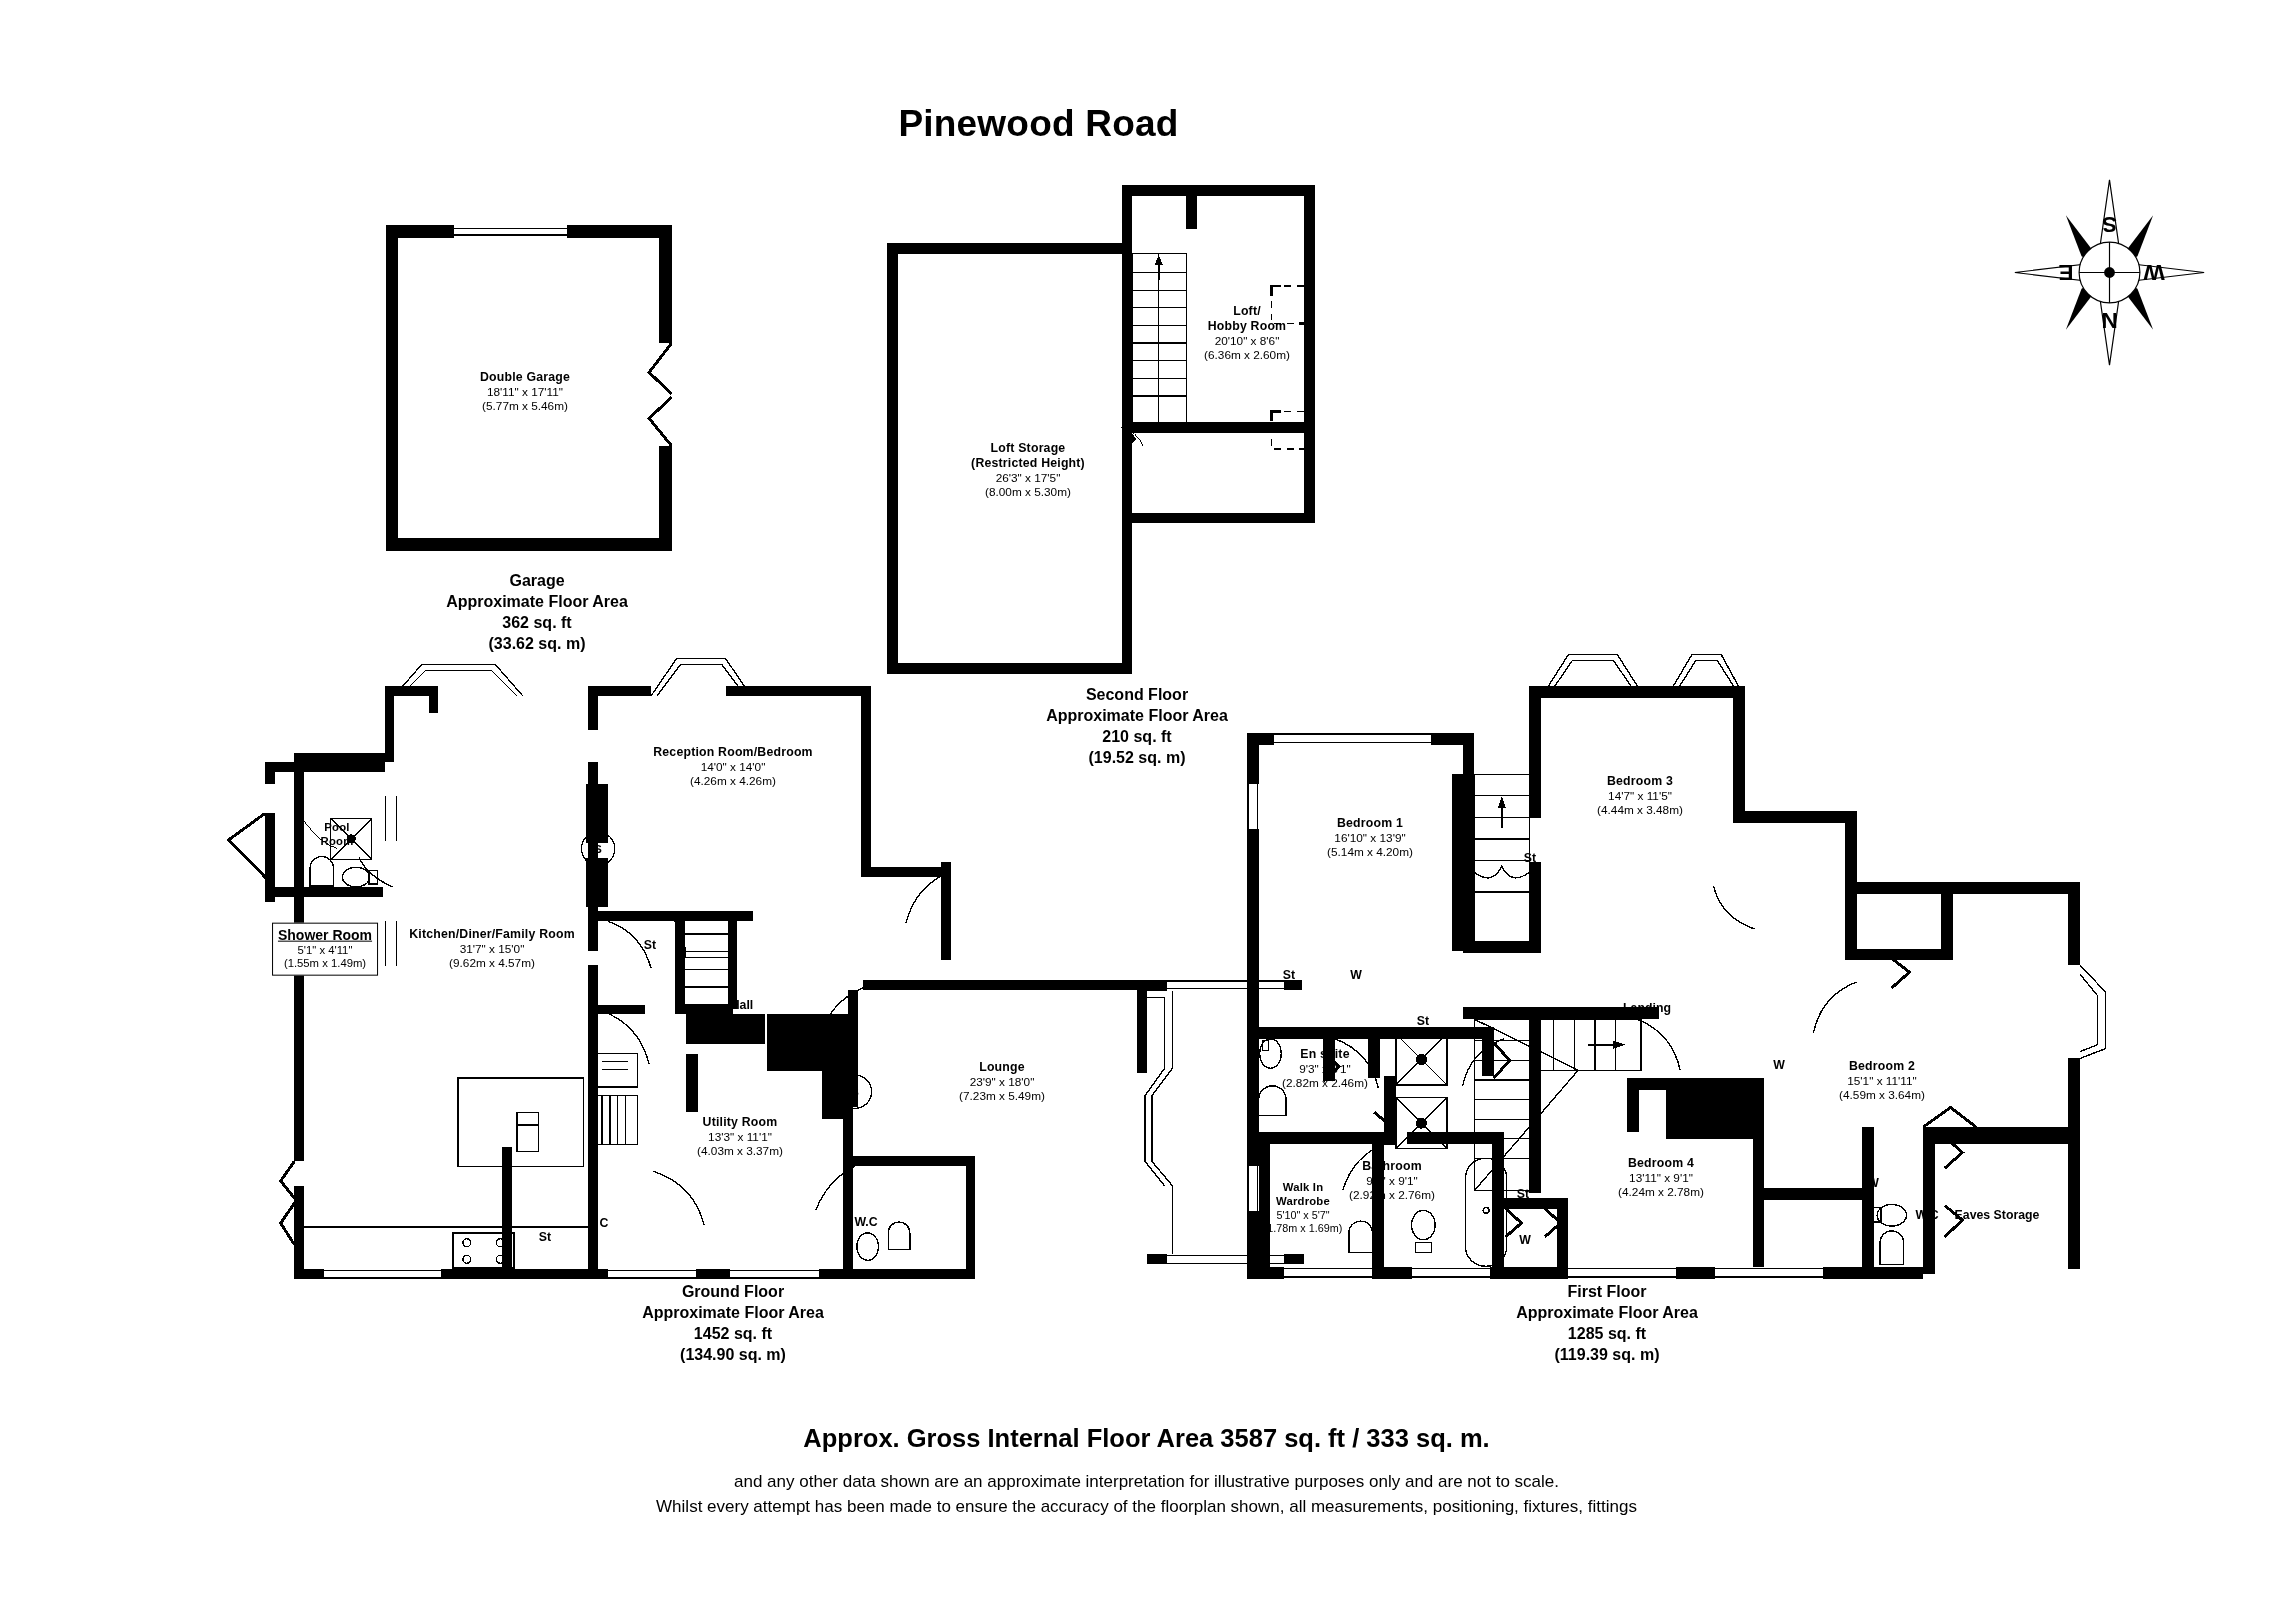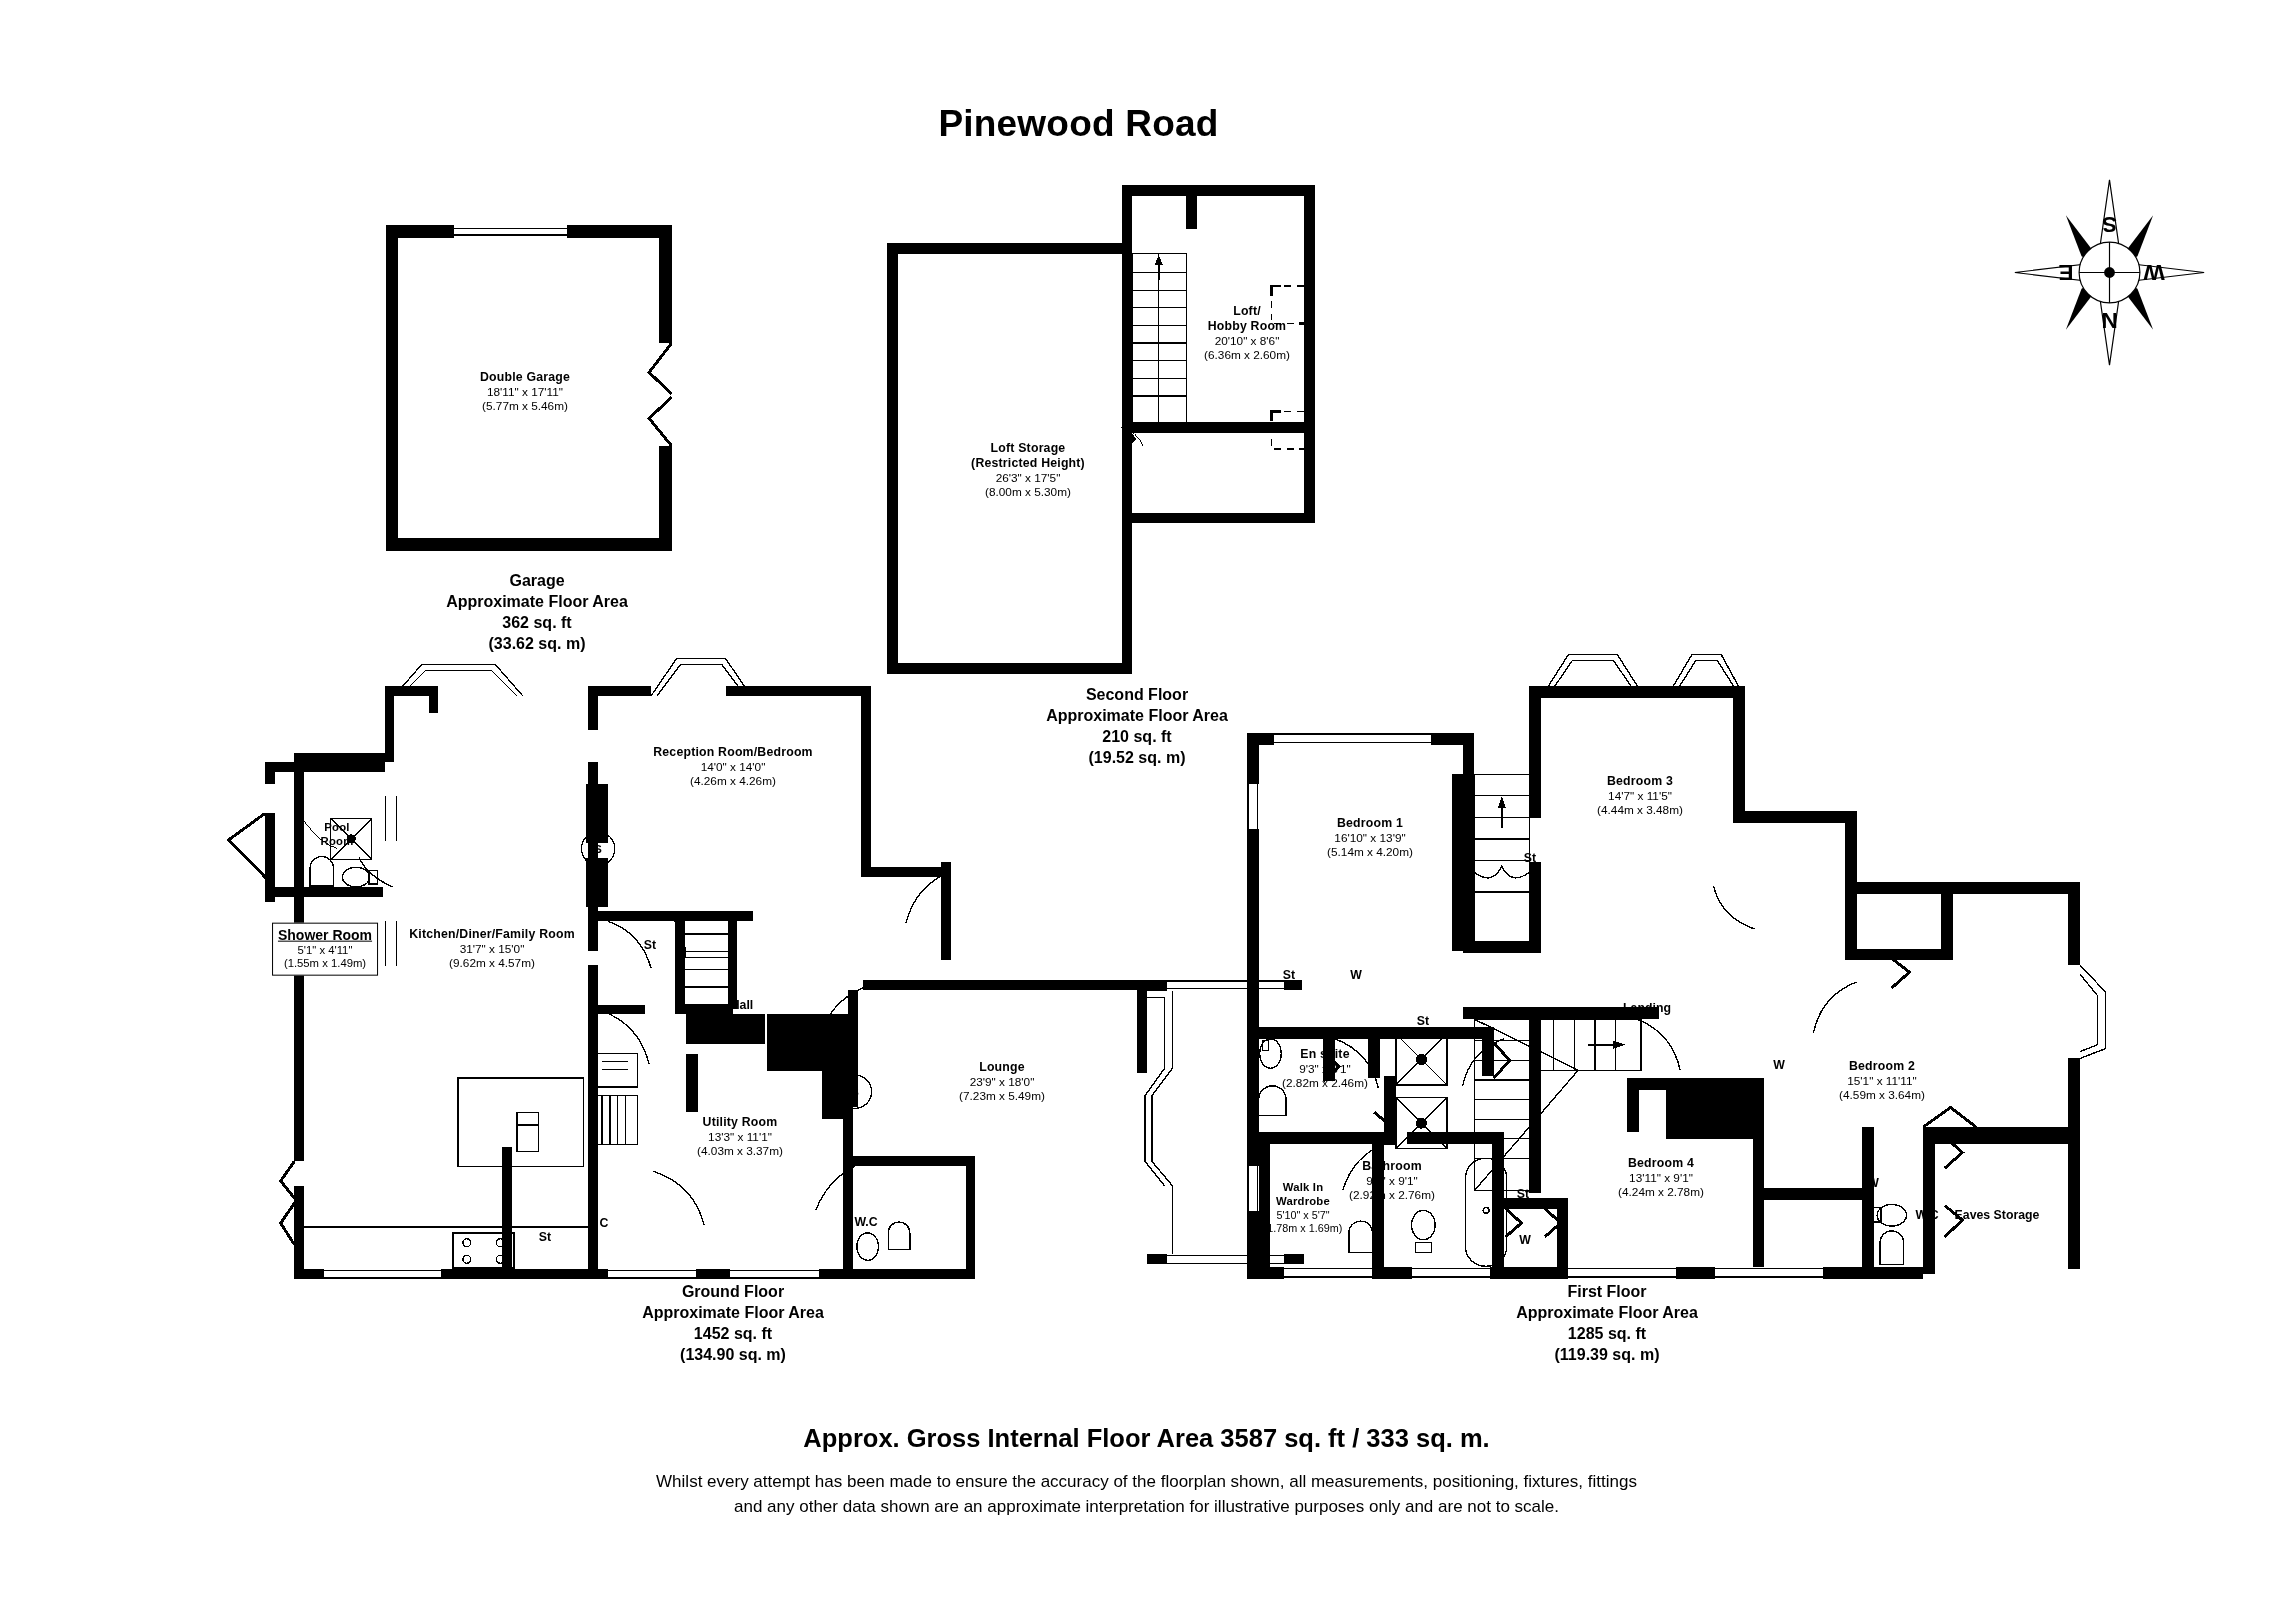--- a/index.html
+++ b/index.html
@@ -23,21 +23,20 @@
   
   .plan-title {
     position: absolute;
     left: 0;
     top: 103px;
     width: 2077px;
     text-align: center;
     font-size: 37px;
     font-weight: bold;
     letter-spacing: 0.2px;
-    margin-left: 40px;
   }
   
   .compass {
     position: absolute;
     left: 2009px;
     top: 172px;
     width: 201px;
     height: 201px;
   }
   
@@ -701,18 +700,18 @@
   <div class="glyph" style="left:1927px; top:1215px;">W.C</div>
   <div class="areacap" style="left:1607px; top:1281px;">
     <div>First Floor</div>
     <div>Approximate Floor Area</div>
     <div>1285 sq. ft</div>
     <div>(119.39 sq. m)</div>
   </div>
 
   <div class="footer footer-total">Approx. Gross Internal Floor Area 3587 sq. ft / 333 sq. m.</div>
   <div class="footer footer-disc">
+    <div>and any other data shown are an approximate interpretation for illustrative purposes only and are not to scale.</div>
     <div>Whilst every attempt has been made to ensure the accuracy of the floorplan shown, all measurements, positioning, fixtures, fittings</div>
-    <div>and any other data shown are an approximate interpretation for illustrative purposes only and are not to scale.</div>
   </div>
 
 </div>
 
 
 </body></html>

